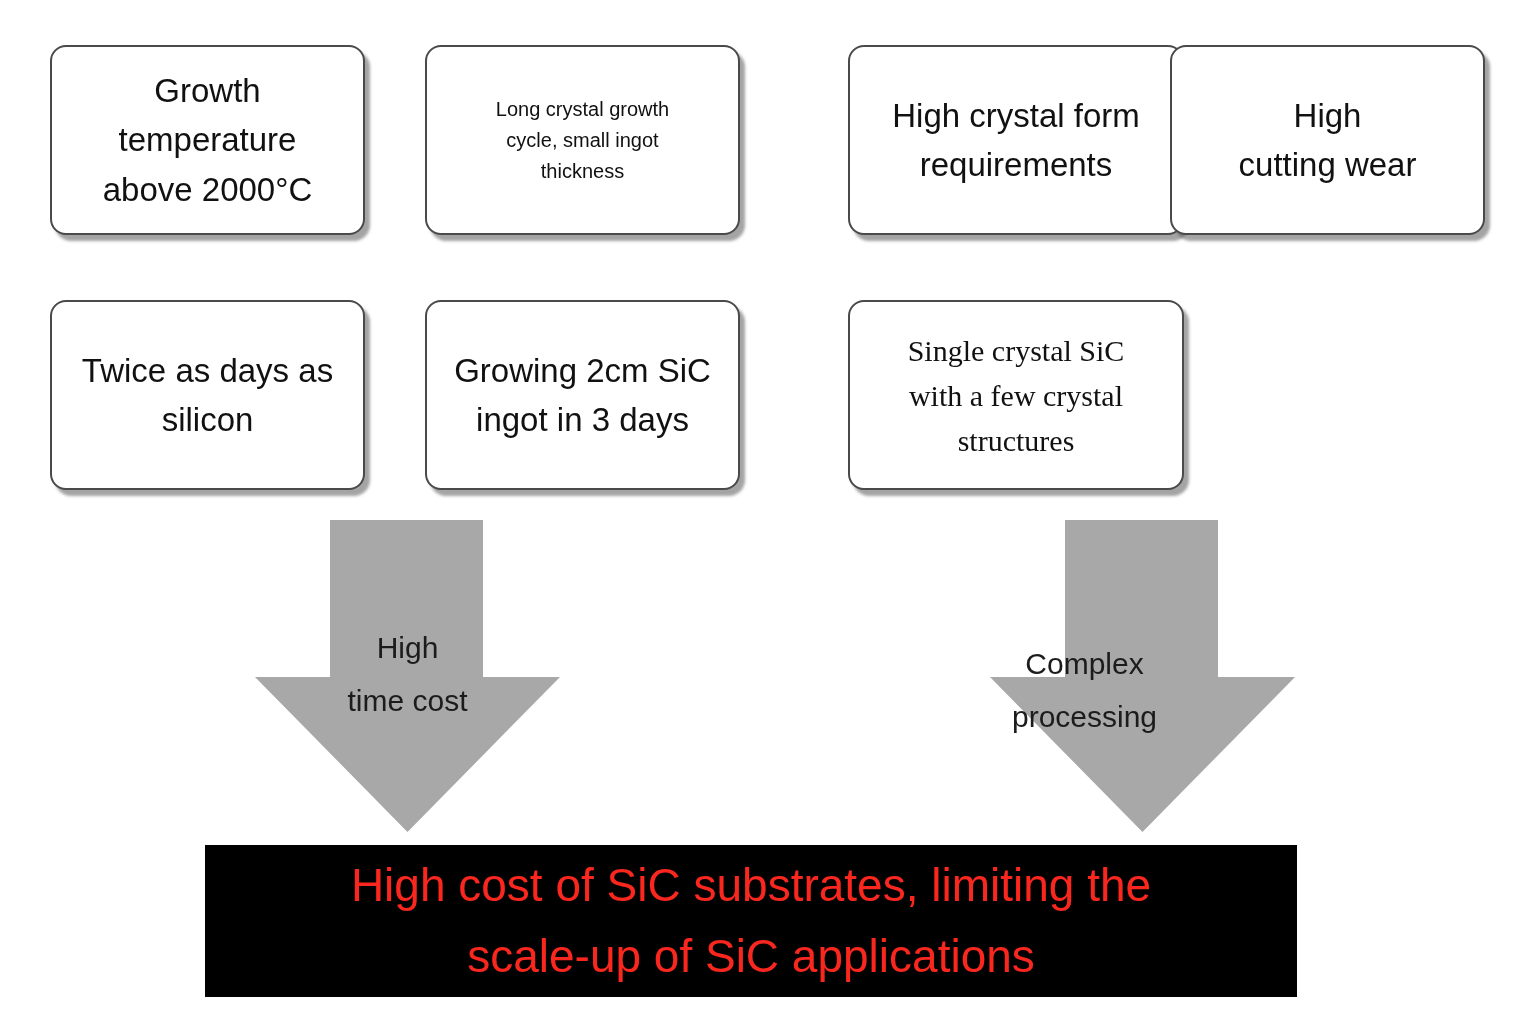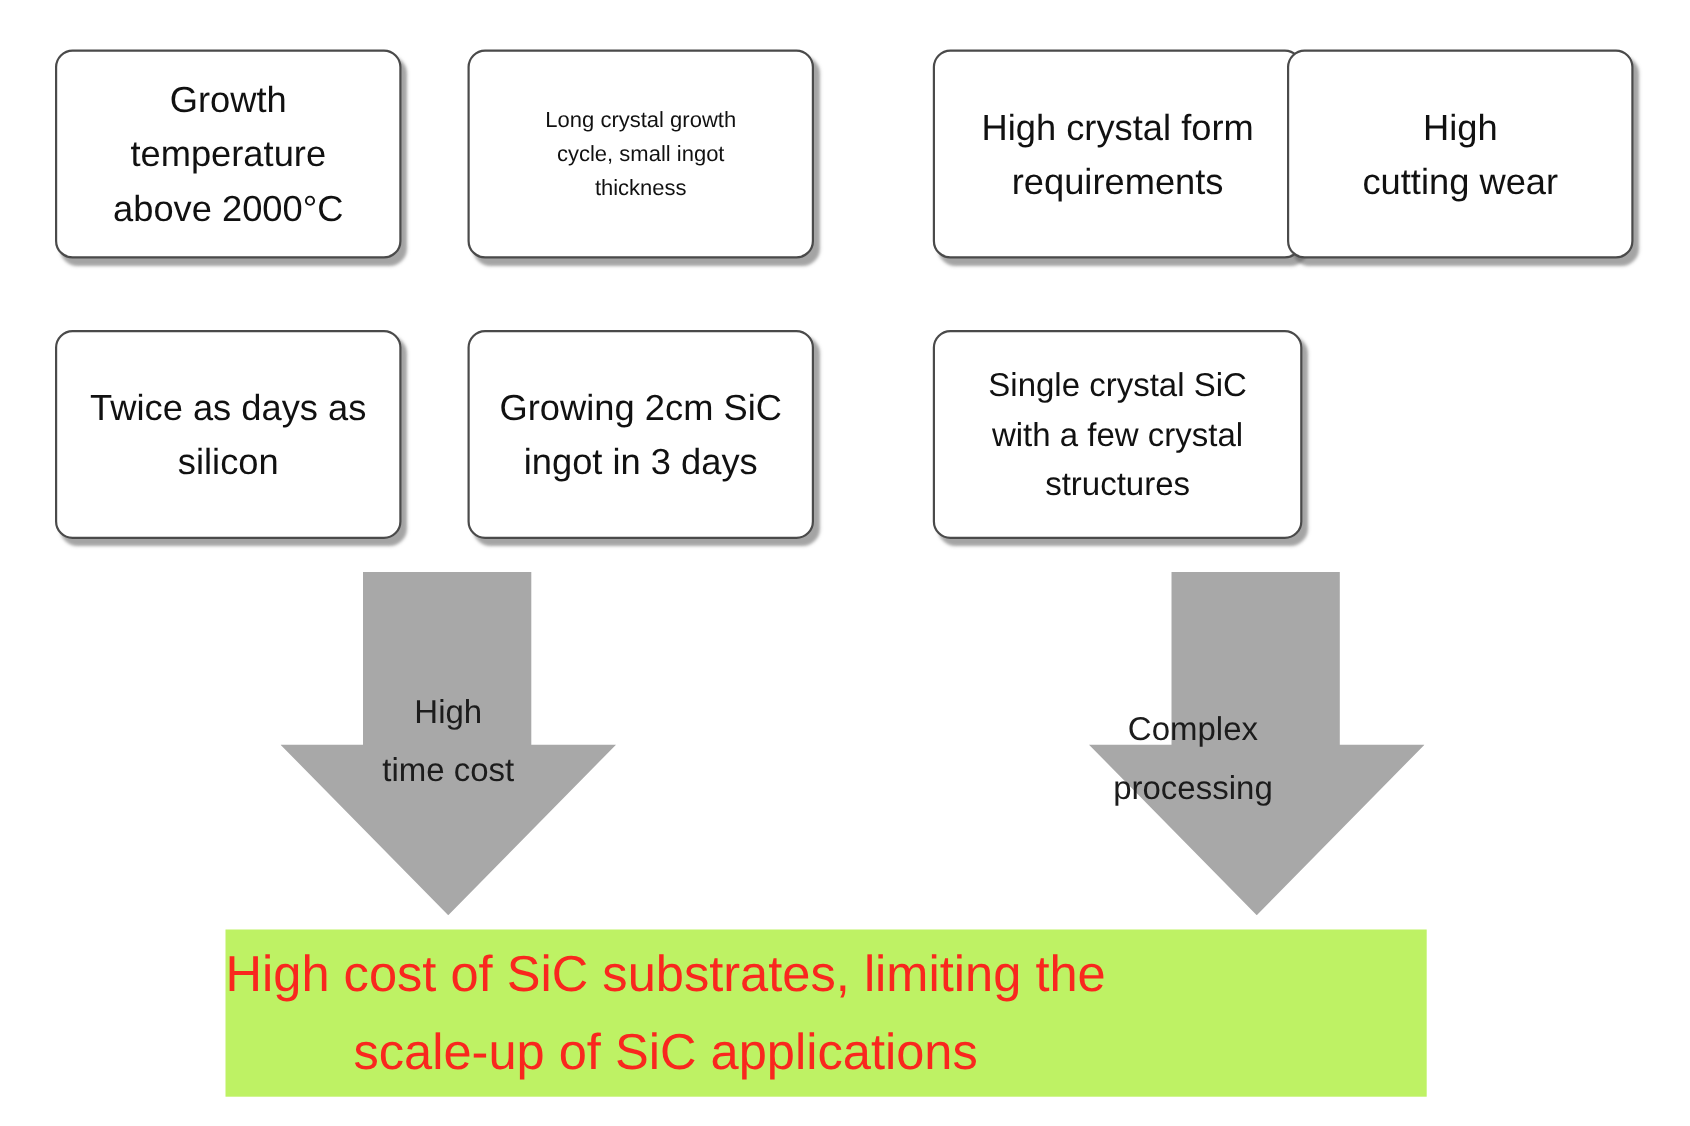--- a/index.html
+++ b/index.html
@@ -36,21 +36,21 @@
     color: #111111;
   }
   
   .r1 { top: 45px;  height: 190px; }
   .r2 { top: 300px; height: 190px; }
   .c1 { left: 50px;   width: 315px; }
   .c2 { left: 425px;  width: 315px; }
   .c3 { left: 800px;  width: 336px; margin-left: 48px; }
   .c4 { left: 1170px; width: 315px; }
   .box-2 .box-text { font-size: 20px; line-height: 1.55; }
-  .box-7 .box-text { font-size: 30px; line-height: 1.5; }
+  .box-7 .box-text { font-size: 30px; line-height: 1.5; font-family: Liberation Serif, serif; }
 
   .down-arrow {
     position: absolute;
     top: 520px;
     width: 305px;
     height: 312px;
   }
   .down-arrow svg { display: block; width: 100%; height: 100%; }
   .arrow-left  { left: 255px; }
   .arrow-right { left: 990px; }
@@ -66,24 +66,24 @@
   }
   .arrow-label-left  { left: 255px; top: 622px; }
   .arrow-label-right { left: 932px; top: 638px; text-align: center; }
 
   .conclusion-banner {
     position: absolute;
     left: 205px;
     top: 845px;
     width: 1092px;
     height: 152px;
-    background: #bef264;
+    background: #000000;
     display: flex;
     align-items: center;
-    justify-content: flex-start;
+    justify-content: center;
     text-align: center;
   }
   .conclusion-banner .conclusion-text {
     white-space: pre-line;
     color: #f9271e;
     font-size: 46px;
     line-height: 1.55;
   }
 </style>
 </head>

